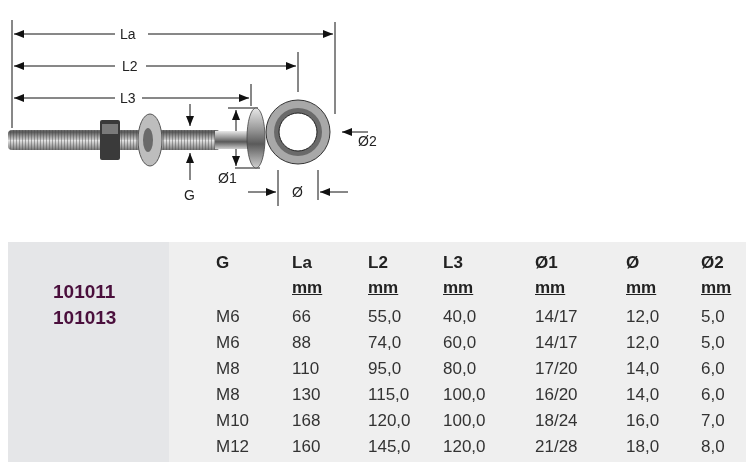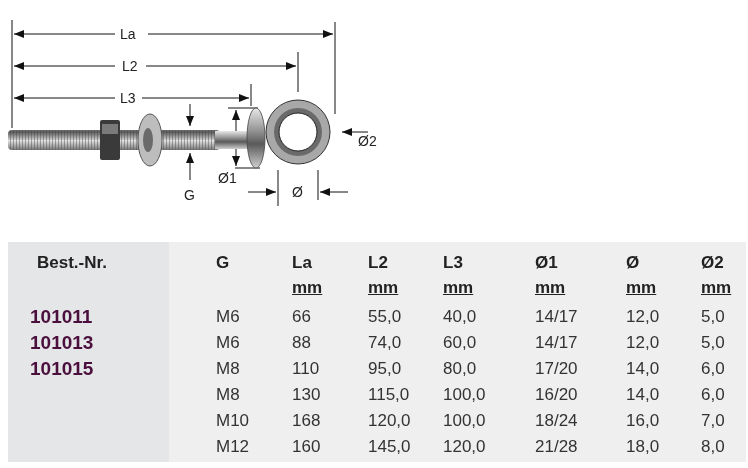--- a/index.html
+++ b/index.html
@@ -6,21 +6,21 @@
   body { width: 748px; height: 468px; background: #ffffff; font-family: "Liberation Sans", sans-serif; position: relative; overflow: hidden; }
   .diagram { position: absolute; left: 0; top: 0; width: 380px; height: 215px; }
   .diagram svg { width: 380px; height: 215px; display: block; }
   .dim-label { font-family: "Liberation Sans", sans-serif; font-size: 14px; fill: #222; }
   .spec-table { position: absolute; left: 8px; top: 242px; width: 738px; height: 220px; display: flex; }
   .col-id { width: 161px; background: #e5e6e8; padding-top: 8px; }
   .col-rest { flex: 1; background: #efefef; position: relative; padding-top: 8px; }
   .hdr { font-weight: bold; font-size: 17px; color: #222; height: 25px; line-height: 25px; }
   .unit { font-weight: bold; font-size: 17px; color: #222; height: 25px; line-height: 25px; text-decoration: underline; }
   .idhdr { padding-left: 29px; }
-  .id-cell { font-weight: bold; font-size: 19px; color: #4a0f3c; height: 26px; line-height: 26px; padding-left: 22px; }
+  .id-cell { font-weight: bold; font-size: 19px; color: #4a0f3c; height: 26px; line-height: 26px; padding-left: 45px; }
   .id-spacer { height: 25px; }
   .ids { padding-top: 4px; }
   .gcol { position: absolute; top: 8px; }
   .cell { font-size: 17px; color: #333; height: 26px; line-height: 26px; white-space: nowrap; }
   .cells { padding-top: 4px; }
 </style>
 </head>
 <body>
 
 <div class="diagram">
@@ -100,26 +100,24 @@
     <text class="dim-label" x="120" y="103">L3</text>
     <text class="dim-label" x="184" y="200">G</text>
     <text class="dim-label" x="218" y="183">Ø1</text>
     <text class="dim-label" x="292" y="197">Ø</text>
     <text class="dim-label" x="358" y="146">Ø2</text>
   </svg>
 </div>
 
 <div class="spec-table">
   <div class="col-id">
-    <div class="hdr idhdr">Best.-Nr.</div>
     <div class="id-spacer"></div>
     <div class="ids">
       <div class="id-cell">101011</div>
       <div class="id-cell">101013</div>
-      <div class="id-cell">101015</div>
     </div>
   </div>
   <div class="col-rest">
 
     <div class="gcol" style="left:47px">
       <div class="hdr">G</div>
       <div class="unit"></div>
       <div class="cells">
         <div class="cell">M6</div>
         <div class="cell">M6</div>

